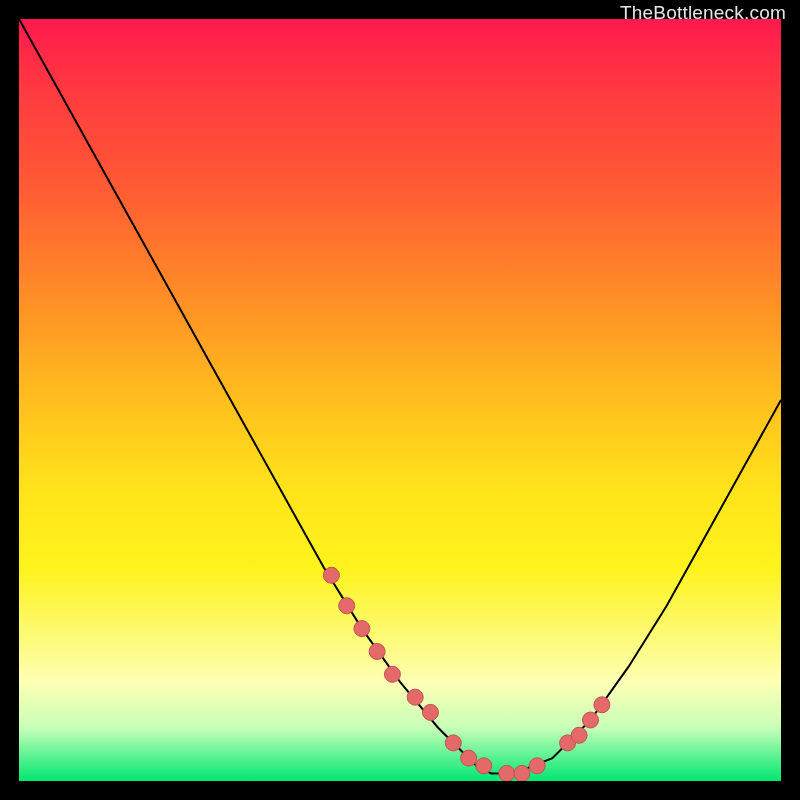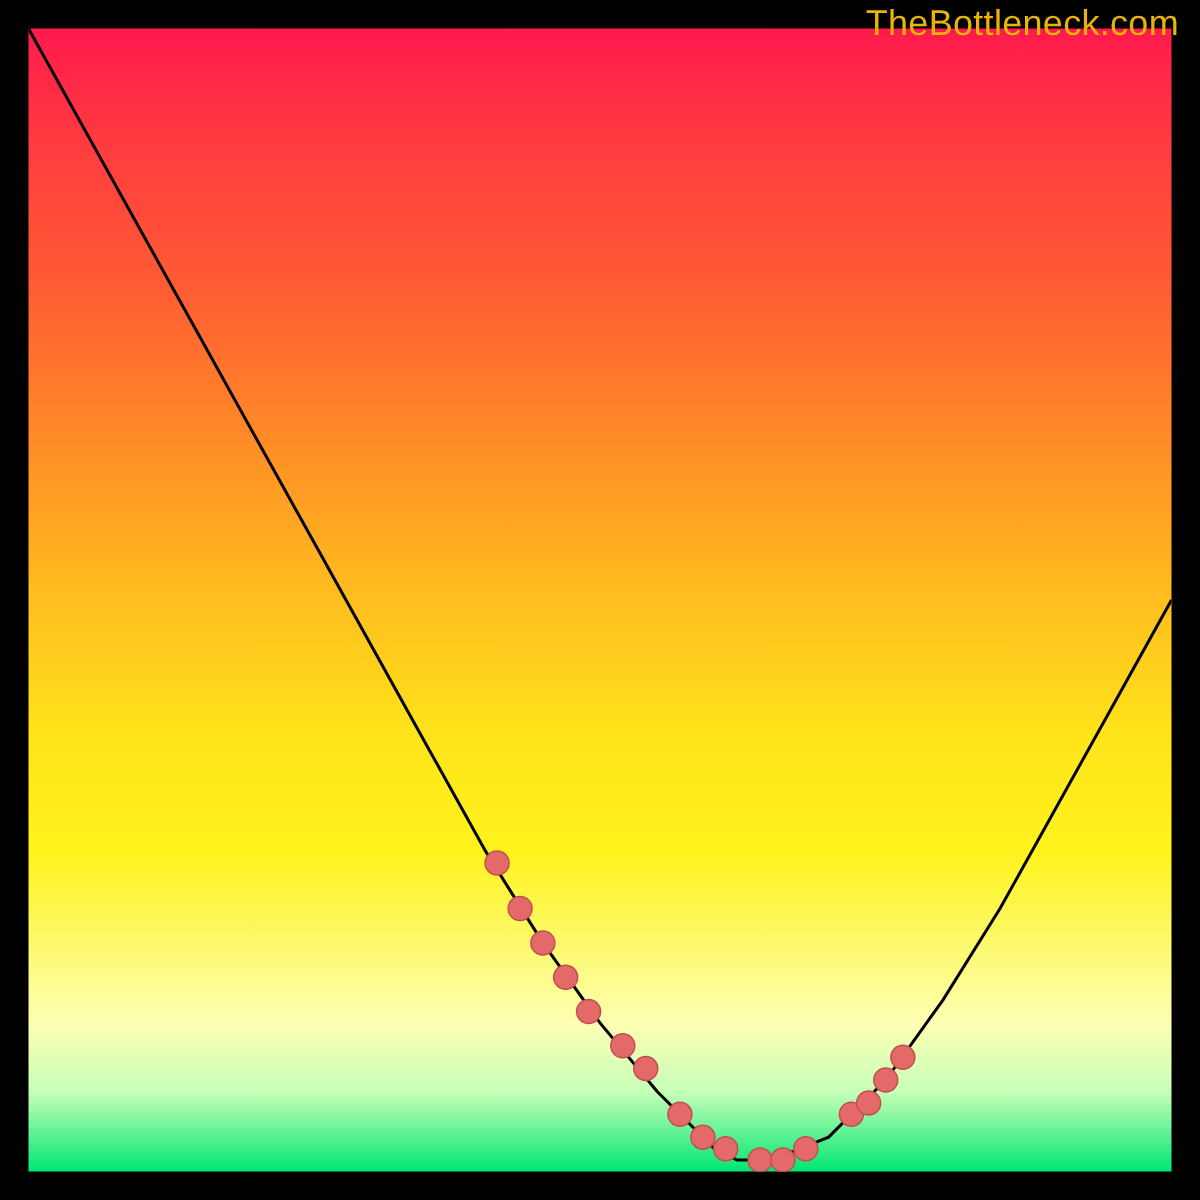--- a/index.html
+++ b/index.html
@@ -34,22 +34,22 @@
     position: absolute;
     left: 19px;
     top: 19px;
     width: 762px;
     height: 762px;
   }
   .watermark {
     position: absolute;
     top: 2px;
     right: 14px;
-    color: #eab308;
-    font-size: 24px;
+    color: #e5e5e5;
+    font-size: 19px;
     letter-spacing: 0.2px;
     font-weight: 500;
   }
 </style>
 </head>
 <body>
 
 <div class="frame"></div>
 
 <svg class="svg-layer" viewBox="0 0 762 762" preserveAspectRatio="none">

